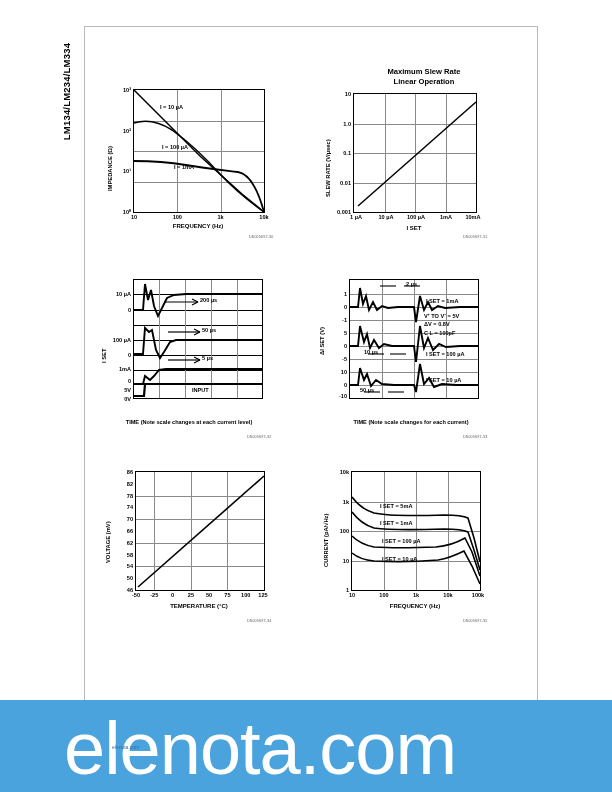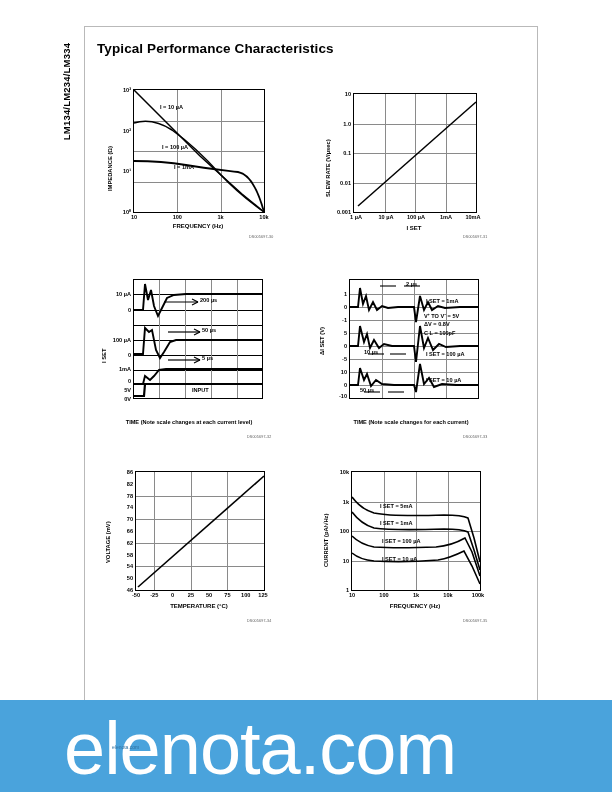--- a/index.html
+++ b/index.html
@@ -54,21 +54,20 @@
 <body>
 
 <div class="page">
 
   <div class="side-rail">
     <div class="txt">LM134/LM234/LM334</div>
   </div>
 
   <div class="frame">
 
-    <div class="page-title">Typical Performance Characteristics</div>
 
     <div class="plots">
 
       <div class="prow">
 
         <div class="pcell">
           <div class="plotbox" style="left:48px;top:22px;width:130px;height:122px;">
             <div class="axisbox" style="left:0;top:0;width:130px;height:122px;">
               <div class="gl h minor" style="top:30.5px;"></div>
               <div class="gl h minor" style="top:61px;"></div>
@@ -92,20 +91,22 @@
               <div class="note" style="left:28px;top:54px;">I = 100 µA</div>
               <div class="note" style="left:40px;top:74px;">I = 1mA</div>
             </div>
             <div class="ylabel" style="left:-26px;top:102px;">IMPEDANCE (Ω)</div>
             <div class="xlabel" style="left:65px;top:134px;">FREQUENCY (Hz)</div>
           </div>
           <div class="figid" style="left:164px;top:168px;">DS005697-30</div>
         </div>
 
         <div class="pcell">
+          <div class="ptitle two">Maximum Slew Rate</div>
+          <div class="ptitle two" style="top:10px;">Linear Operation</div>
           <div class="plotbox" style="left:42px;top:26px;width:122px;height:118px;">
             <div class="axisbox" style="left:0;top:0;width:122px;height:118px;">
               <div class="gl h minor" style="top:29.5px;"></div>
               <div class="gl h minor" style="top:59px;"></div>
               <div class="gl h minor" style="top:88.5px;"></div>
               <div class="gl v minor" style="left:30.5px;"></div>
               <div class="gl v minor" style="left:61px;"></div>
               <div class="gl v minor" style="left:91.5px;"></div>
               <svg class="curves" width="122" height="118">
                 <path d="M4,112 L122,8" stroke-width="1.5"></path>

